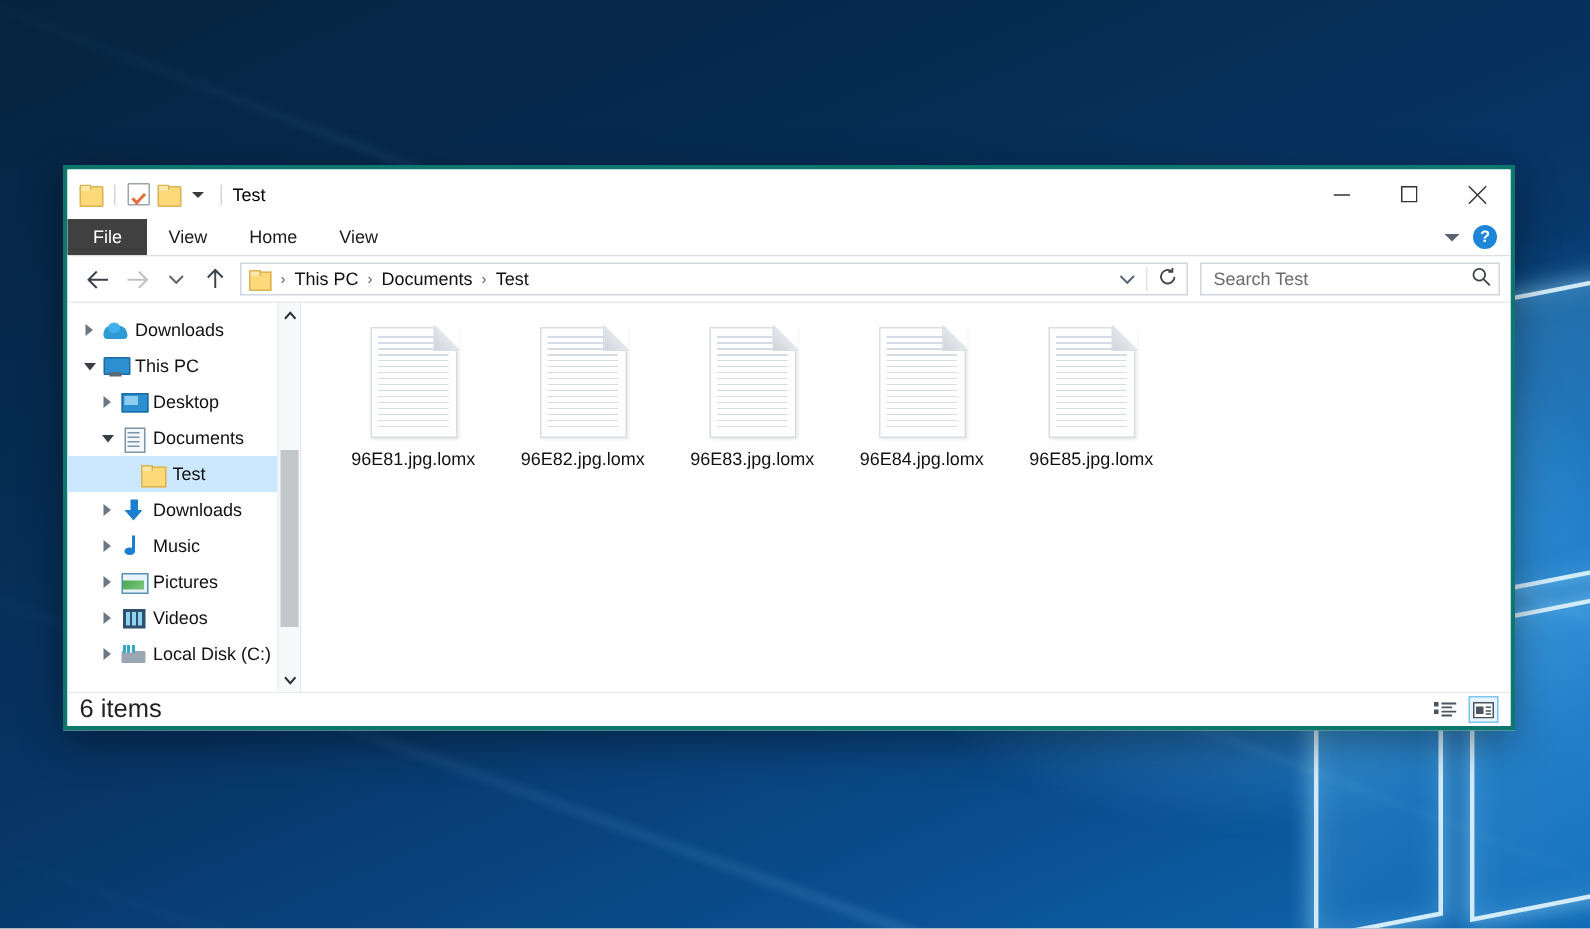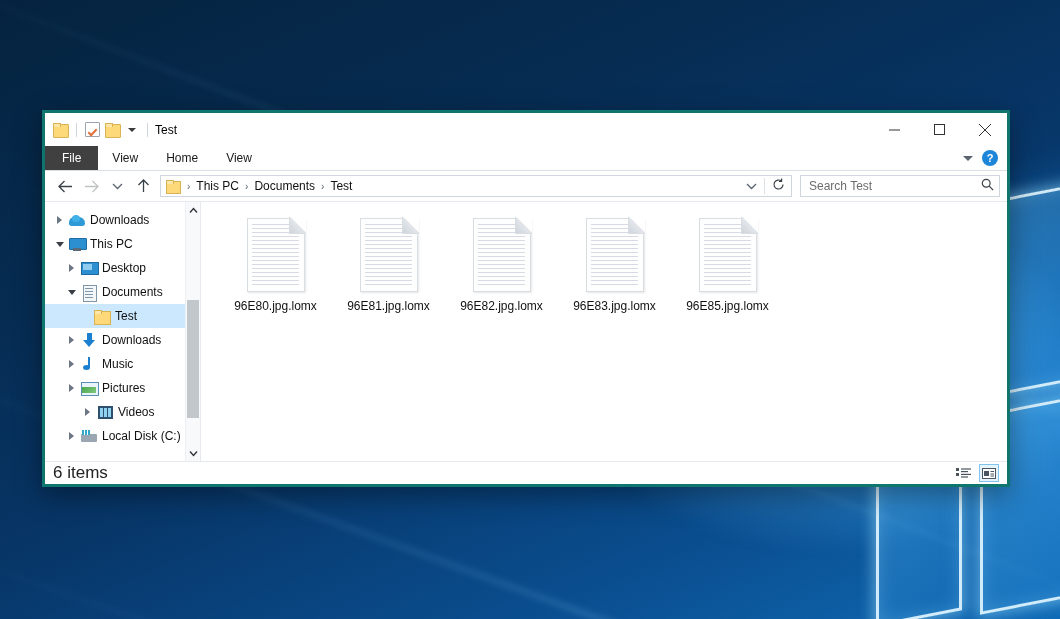--- a/index.html
+++ b/index.html
@@ -463,21 +463,21 @@
         <div class="nav-item" style="padding-left:18px">
           <span class="nav-expander">
               <span class="chev-r"></span>
             </span>
           <span class="nav-icon">
               <span class="ic-pics"></span>
             </span>
           <span class="nav-label">Pictures</span>
         </div>
 
-        <div class="nav-item" style="padding-left:34px">
+        <div class="nav-item" style="padding-left:18px">
           <span class="nav-expander">
               <span class="chev-r"></span>
             </span>
           <span class="nav-icon">
               <span class="ic-vids"></span>
             </span>
           <span class="nav-label">Videos</span>
         </div>
 
         <div class="nav-item" style="padding-left:18px">
@@ -501,29 +501,20 @@
             <svg width="9" height="7" viewBox="0 0 9 7">
                 <path d="M1 1.5 L4.5 5.5 L8 1.5" fill="none" stroke="#2b3238" stroke-width="1.3"></path>
               </svg>
           </div>
         </div>
       </div>
 
       <div class="content">
         <div class="files">
 
-          <div class="file-item">
-            <div class="doc-icon">
-              <div class="doc-page"></div>
-                <div class="doc-lines"></div>
-              <div class="doc-fold-mask"></div>
-                <div class="doc-fold"></div>
-            </div>
-            <div class="file-name">96E80.jpg.lomx</div>
-          </div>
 
           <div class="file-item">
             <div class="doc-icon">
               <div class="doc-page"></div>
                 <div class="doc-lines"></div>
               <div class="doc-fold-mask"></div>
                 <div class="doc-fold"></div>
             </div>
             <div class="file-name">96E81.jpg.lomx</div>
           </div>
@@ -541,20 +532,29 @@
           <div class="file-item">
             <div class="doc-icon">
               <div class="doc-page"></div>
                 <div class="doc-lines"></div>
               <div class="doc-fold-mask"></div>
                 <div class="doc-fold"></div>
             </div>
             <div class="file-name">96E83.jpg.lomx</div>
           </div>
 
+          <div class="file-item">
+            <div class="doc-icon">
+              <div class="doc-page"></div>
+                <div class="doc-lines"></div>
+              <div class="doc-fold-mask"></div>
+                <div class="doc-fold"></div>
+            </div>
+            <div class="file-name">96E84.jpg.lomx</div>
+          </div>
 
           <div class="file-item">
             <div class="doc-icon">
               <div class="doc-page"></div>
                 <div class="doc-lines"></div>
               <div class="doc-fold-mask"></div>
                 <div class="doc-fold"></div>
             </div>
             <div class="file-name">96E85.jpg.lomx</div>
           </div>

